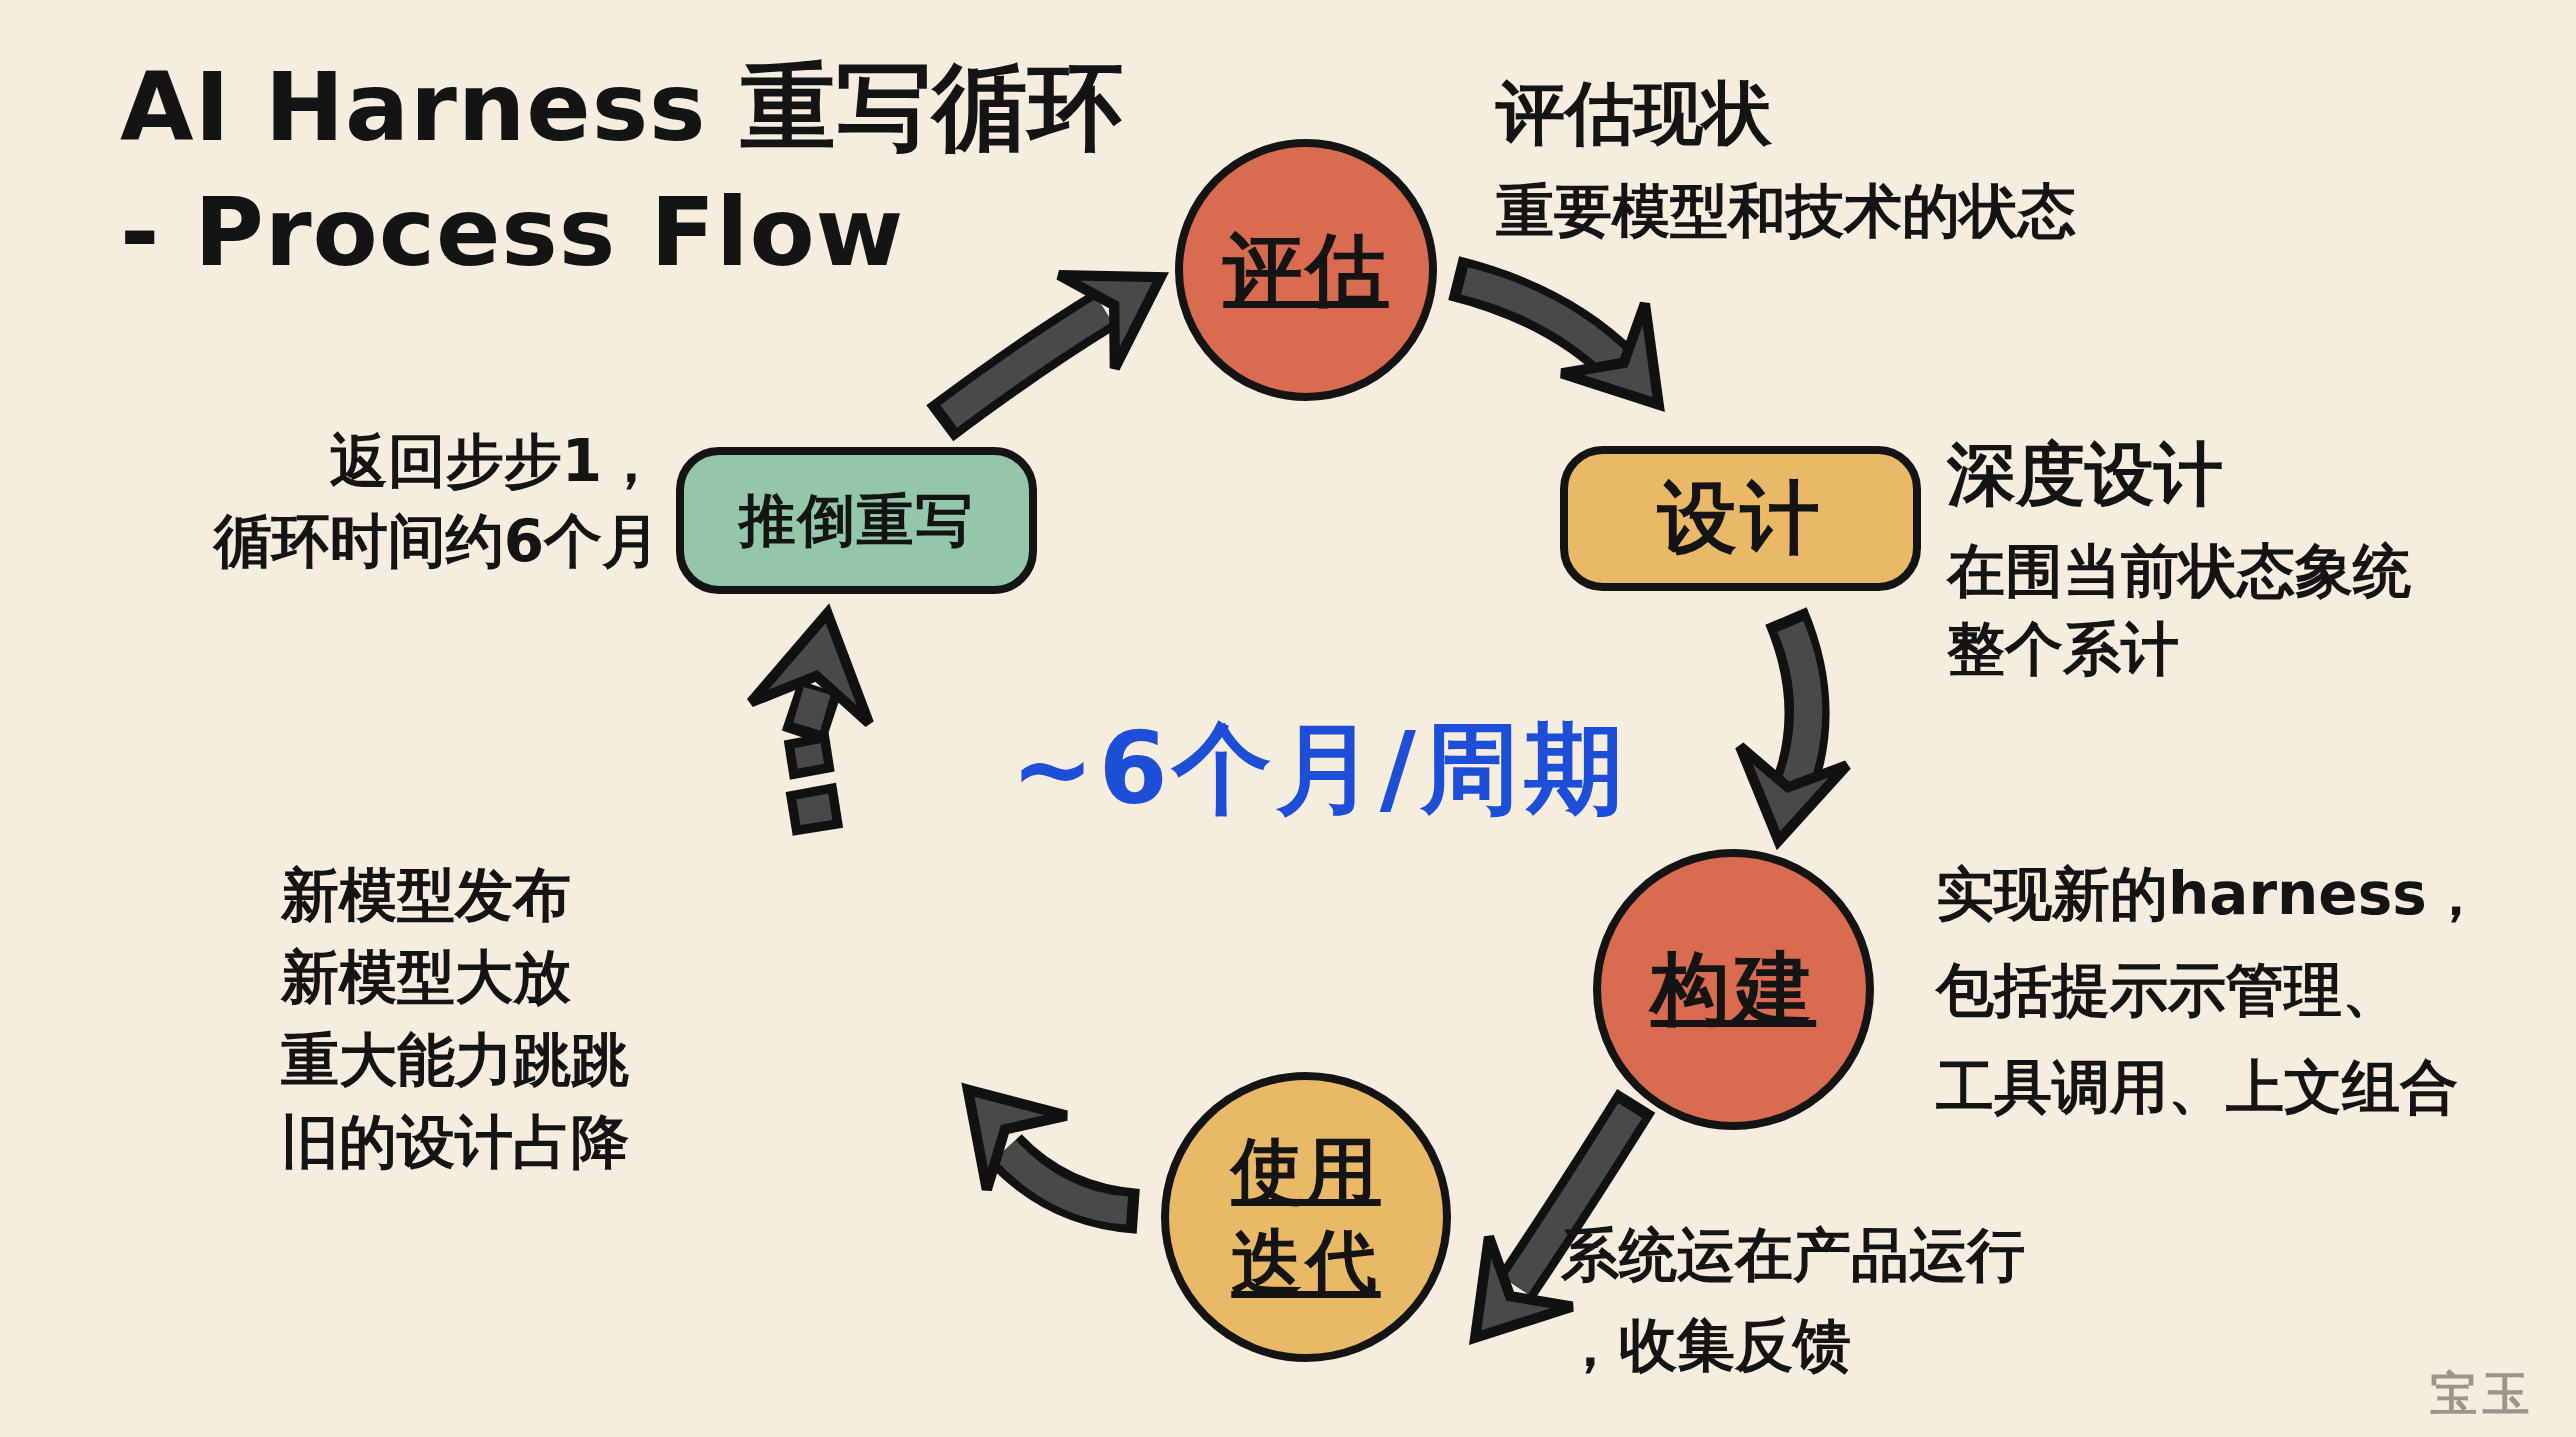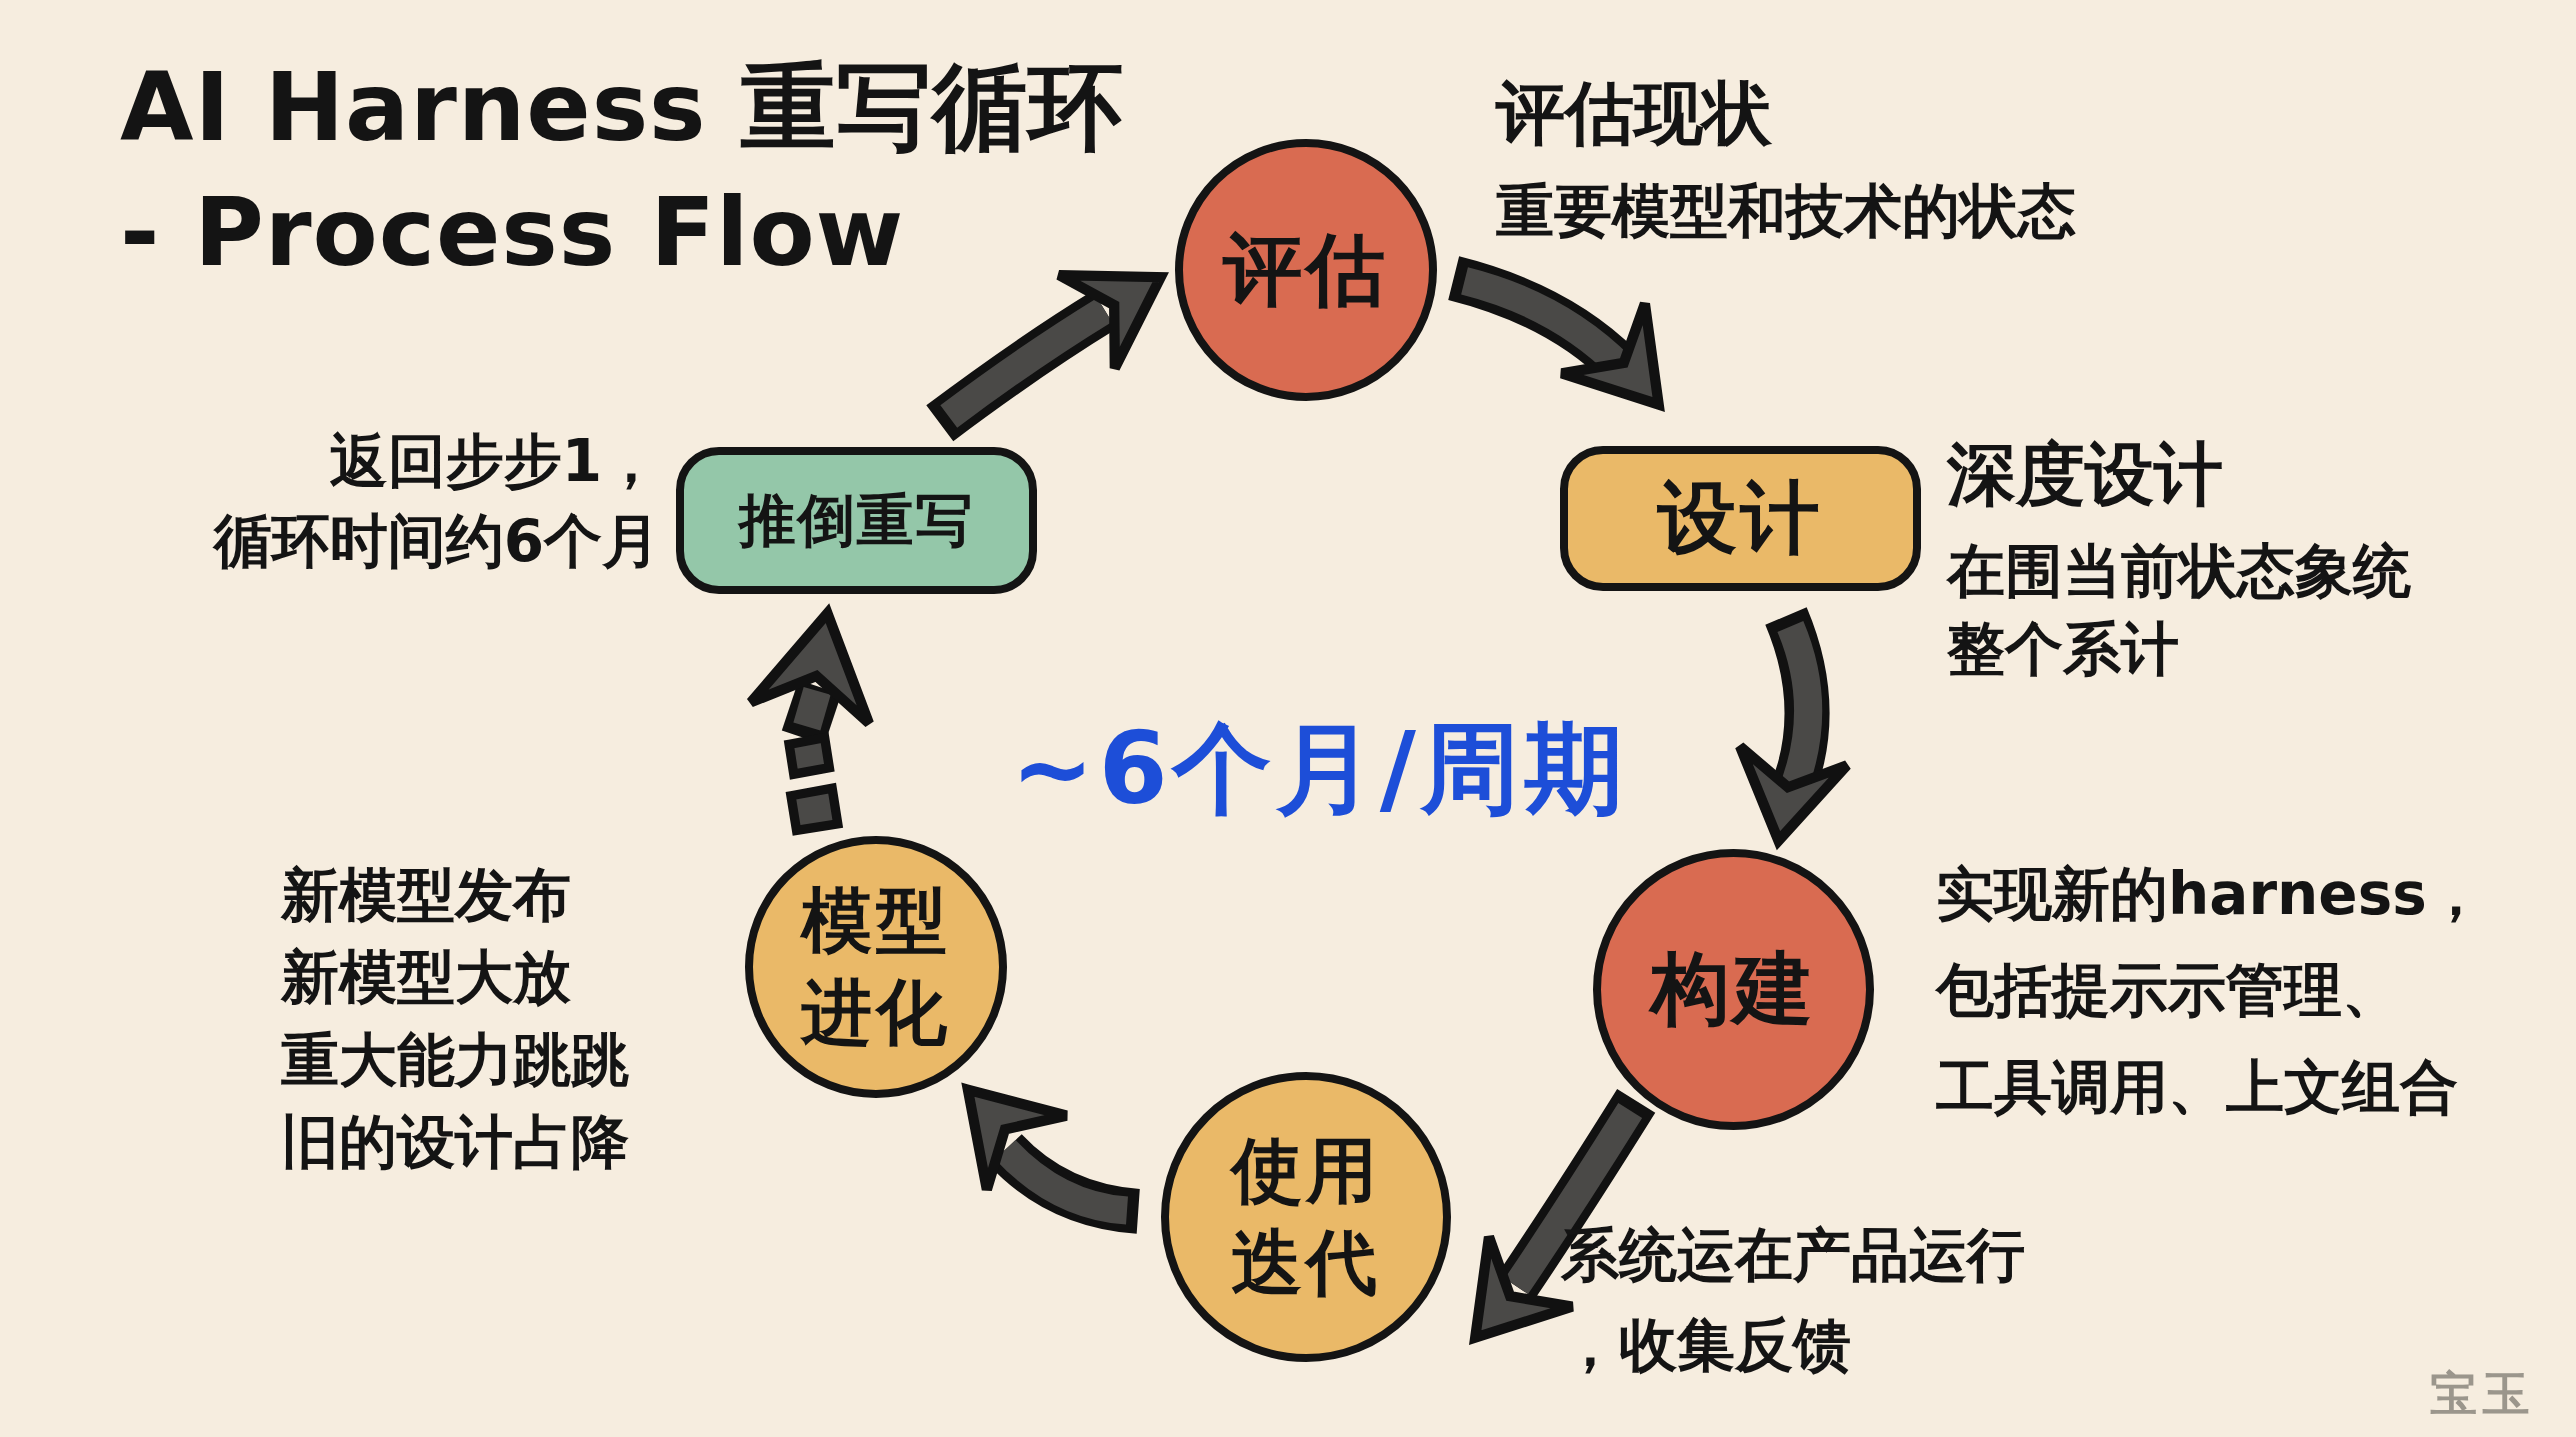--- a/index.html
+++ b/index.html
@@ -8,21 +8,21 @@
     position:relative; width:2576px; height:1438px; overflow:hidden;
     background:#f6eddf; color:#141414;
     font-family:"DejaVu Sans","Liberation Sans",sans-serif; font-weight:bold;
   }
   #arrow-layer { position:absolute; left:0; top:0; }
 
   .title { position:absolute; left:120px; top:45px; font-size:95px; line-height:1.32; letter-spacing:0.9px; }
 
   .node { position:absolute; display:flex; align-items:center; justify-content:center;
           border:8.4px solid #141414; text-align:center; }
-  .circle { border-radius:50%; }
+  .circle { border-radius:50%;text-decoration:underline; }
   .rect   { border-radius:43px; }
   .red    { background:#d96b51; }
   .yellow { background:#eab968; }
   .green  { background:#94c7a9; }
   .node-label { font-size:79px; line-height:1.15; letter-spacing:3.7px; }
   .node-label.two-line { display:flex; flex-direction:column; font-size:71px; line-height:1.3; }
   .node-label.compact { font-size:57px; letter-spacing:1.9px; }
 
   .note { position:absolute; font-size:58px; line-height:1.55; }
   .note .lg { font-size:69px; }
@@ -95,26 +95,20 @@
     <span class="node-label">设计</span>
   </div>
 
   <div class="node circle yellow" style="left:1161px;top:1072px;width:290px;height:290px">
     <span class="node-label two-line">
       <span>使用</span>
       <span>迭代</span>
     </span>
   </div>
 
-  <div class="node circle yellow" style="left:745px;top:836px;width:262px;height:262px">
-    <span class="node-label two-line">
-      <span>模型</span>
-      <span>进化</span>
-    </span>
-  </div>
 
   <div class="node rect green" style="left:676px;top:447px;width:361px;height:147px">
     <span class="node-label compact">推倒重写</span>
   </div>
 
   <div class="note" style="left:1496px;top:60px">
     <div class="lg">评估现状</div>
     <div>重要模型和技术的状态</div>
   </div>
 

